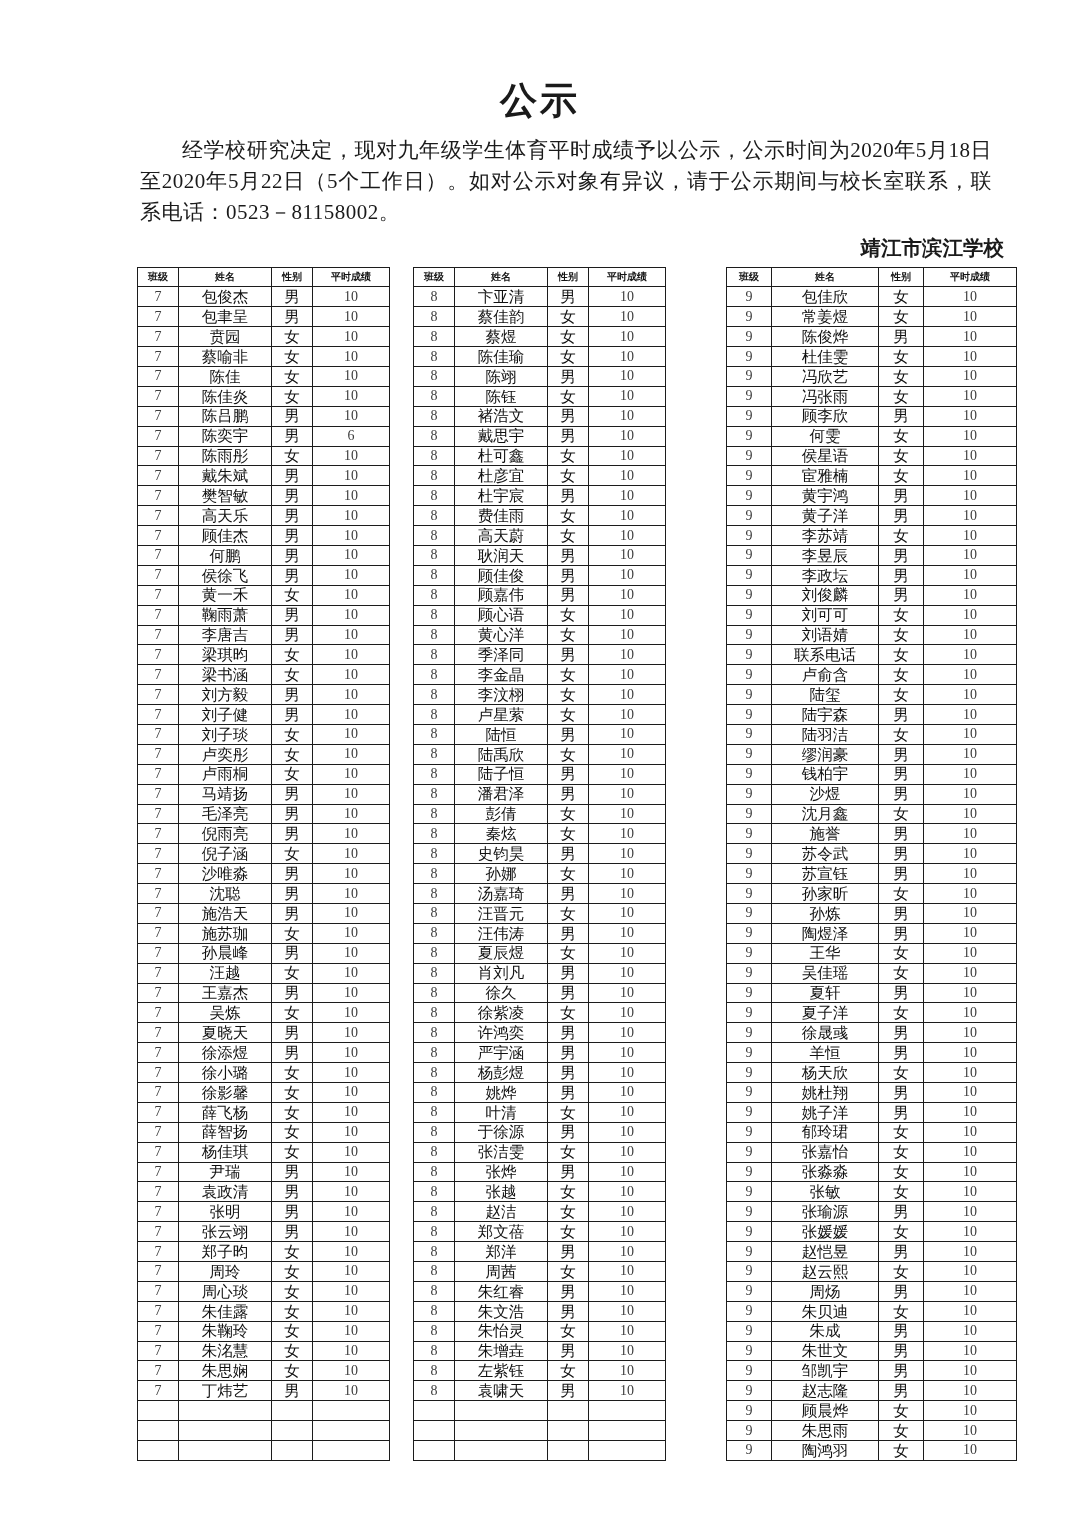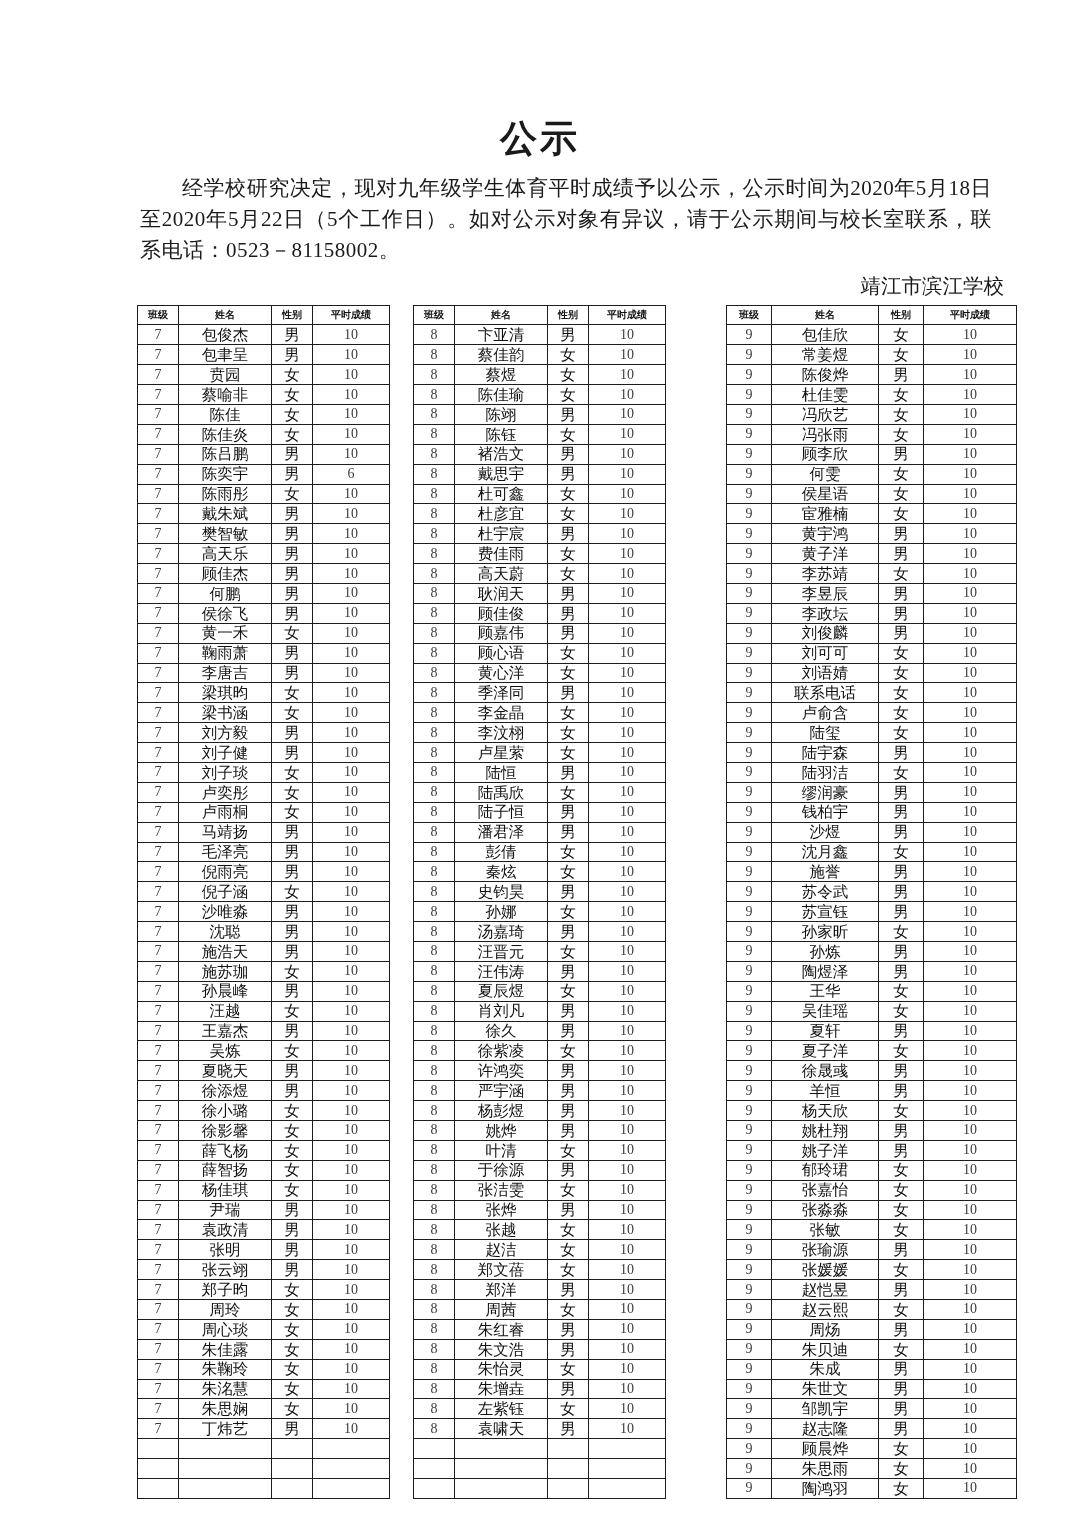--- a/index.html
+++ b/index.html
@@ -3,21 +3,21 @@
 <meta charset="utf-8">
 <style>
   html,body { margin:0; padding:0; }
   body {
     width:1080px; height:1526px;
     background:#ffffff;
     color:#1a1a1a;
     font-family:"Liberation Serif","DejaVu Serif",serif;
     overflow:hidden;
   }
-  .page { position:relative; width:1080px; height:1219px; box-sizing:border-box; padding-top:118px; }
+  .page { position:relative; width:1080px; height:1219px; box-sizing:border-box; padding-top:80px; }
 
   .doc-title {
     margin:0;
     text-align:center;
     font-size:37px;
     font-weight:bold;
     letter-spacing:3px;
     line-height:42px;
   }
 
@@ -28,21 +28,21 @@
     text-indent:2em;
     text-align:justify;
     letter-spacing:0.5px;
   }
 
   .signature-block {
     margin:9px 76px 0 0;
     text-align:right;
     font-size:20.5px;
     line-height:22.5px;
-    font-weight:400;
+    font-weight:700;
   }
 
   .tables-row {
     display:flex;
     align-items:flex-start;
     margin:7px 0 0 137px;
   }
   .tbl { border-collapse:collapse; table-layout:fixed; background:#fff; }
   .tbl + .tbl { margin-left:23px; }
   .tbl.t3 { margin-left:60px; }

